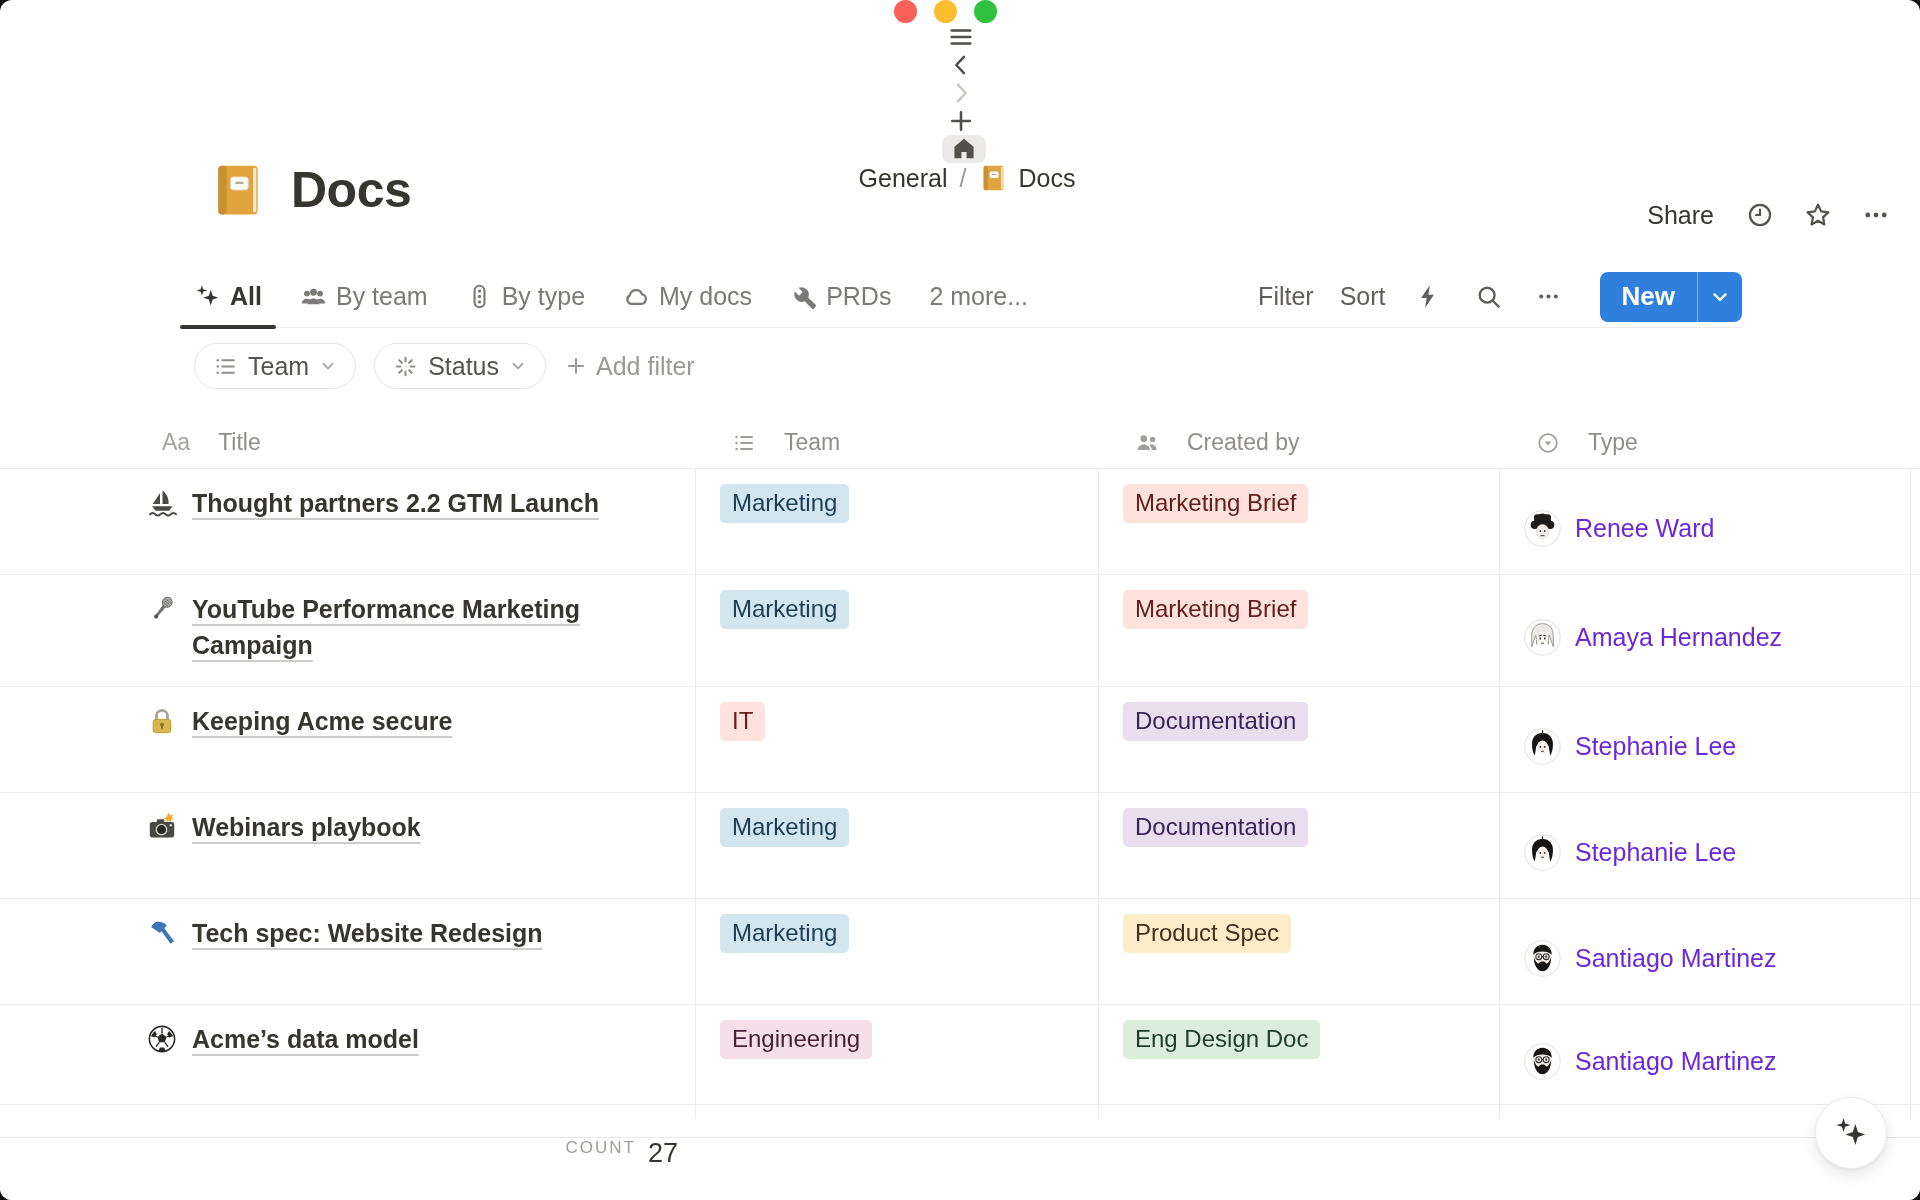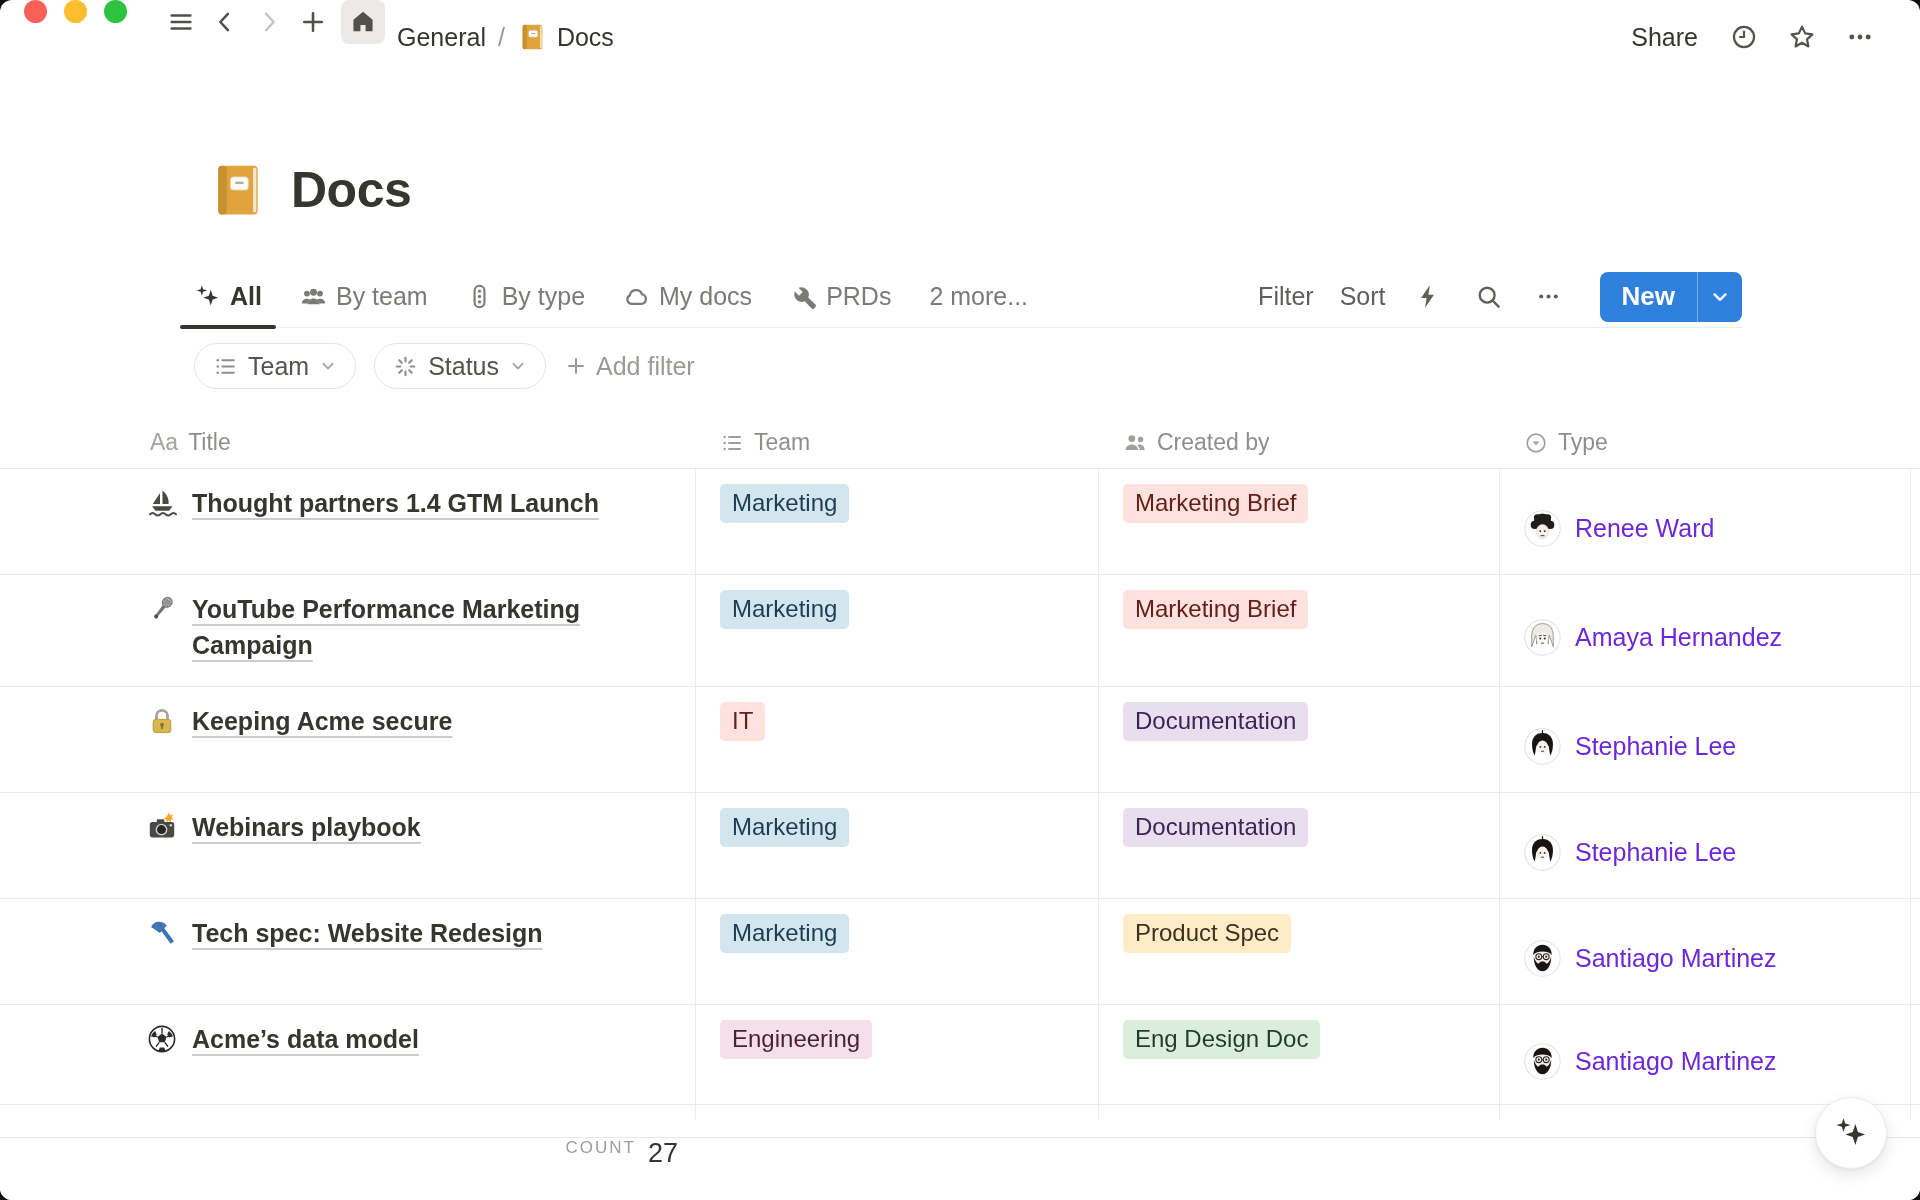--- a/index.html
+++ b/index.html
@@ -1,21 +1,21 @@
 <!DOCTYPE html>
 <html style="--accent: #2f7fdd;"><head>
 <meta charset="utf-8">
 <style>
   * { margin:0; padding:0; box-sizing:border-box; }
   html,body { width:1920px; height:1200px; background:#101010; overflow:hidden;
     font-family:"Liberation Sans","DejaVu Sans",sans-serif; }
   .window { position:absolute; inset:0; background:#fff; border-radius:12px; overflow:hidden; color:#37352f; }
 
   
-  .topbar { height:74px; display:flex; padding:0 38px 0 24px; }
+  .topbar { height:74px; display:flex; align-items:center; padding:0 22px 0 24px;flex-direction:column; }
   .lights { display:flex; gap:17px; margin-right:32px; }
   .light { width:23px; height:23px; border-radius:50%; }
   .light.red{background:#f96157;} .light.yellow{background:#fdbd2e;} .light.green{background:#2ec23e;}
   .tb-ic { width:44px; height:44px; display:flex; align-items:center; justify-content:center; color:#51504b; border-radius:8px; cursor:pointer; }
   .tb-ic svg{ width:28px; height:28px; }
   .tb-ic.disabled{ color:#c8c6c2; }
   .home-chip { background:#ebeae8; margin-left:6px; }
   .crumb { display:flex; align-items:center; gap:10px; margin-left:12px; font-size:25px; color:#37352f; }
   .crumb .sep { color:#9b9a97; margin:0 2px; }
   .crumb-ic svg{ width:30px; height:30px; display:block; }
@@ -51,21 +51,21 @@
   .filter-row { margin-left:194px; margin-top:0; height:76px; display:flex; align-items:center; gap:18px; }
   .fchip { display:flex; align-items:center; gap:10px; height:46px; padding:0 18px; border:1.5px solid #e6e5e3; border-radius:23px; font-size:25px; color:#55534e; cursor:pointer; background:#fff; }
   .fchip .fc-ic { color:#908f8b; display:flex; } .fchip .fc-ic svg{ width:25px; height:25px; }
   .fchip .fc-car { color:#a5a4a0; display:flex; } .fchip .fc-car svg{ width:18px; height:18px; }
   .add-filter { display:flex; align-items:center; gap:8px; font-size:25px; color:#9b9a96; cursor:pointer; }
   .add-filter svg{ width:24px; height:24px; }
 
   
   .grid { display:grid; grid-template-columns:696px 403px 401px 411px 1fr; }
   .thead { margin-top:13px; height:52px; align-items:center; border-bottom:1px solid #e9e9e7; }
-  .hcell { display:flex; align-items:center; gap:10px; font-size:23px; color:#8f8e8a; padding-left:24px; }
+  .hcell { display:flex; align-items:center; gap:28px; font-size:23px; color:#8f8e8a; padding-left:24px;margin-left:12px; }
   .hcell.first { padding-left:150px; }
   .hcell .h-ic { color:#a09f9b; display:flex; } .hcell .h-ic svg{ width:24px; height:24px; }
   .aa { font-size:23px; color:#a5a4a0; }
   .trow { height:106px; }
   .trow.tall { height:112px; } .trow.short { height:100px; }
   .trow { border-bottom:1px solid #ebebe9; cursor:pointer; }
   .trow .cell { border-right:1px solid #ebebe9; padding:15px 16px 0 24px; }
   .trow .cell:last-child { border-right:none; }
   .cell.title-cell { display:flex; align-items:flex-start; gap:14px; padding-left:146px; padding-top:16px; }
   .doc-ic { flex:0 0 auto; width:32px; height:32px; margin-top:2px; }
@@ -355,21 +355,21 @@
   <div class="grid trow">
     <div class="cell title-cell">
       <span class="doc-ic">
           <svg viewBox="0 0 32 32">
             <path d="M14 6v11H6.8Z" fill="#4a4945"></path>
             <path d="M16.5 3.5c5 4 6.6 9.5 6 13.5h-6Z" fill="#4a4945"></path>
             <path d="M6 19.2h20.6l-3.6 4.6H9.6Z" fill="#4a4945"></path>
             <path d="M4 27.2q2.6-2.6 5.2 0t5.2 0 5.2 0 5.2 0 5.2 0" fill="none" stroke="#4a4945" stroke-width="2" stroke-linecap="round"></path>
           </svg>
         </span>
-      <span class="doc-title">Thought partners 1.4 GTM Launch</span>
+      <span class="doc-title">Thought partners 2.2 GTM Launch</span>
     </div>
     <div class="cell"><span class="chip" style="background: rgb(211, 229, 239); color: rgb(28, 61, 82);">Marketing</span></div>
     <div class="cell"><span class="chip" style="background: rgb(255, 226, 221); color: rgb(99, 32, 28);">Marketing Brief</span></div>
     <div class="cell person">
       <span class="avatar">
           <svg viewBox="0 0 36 36">
             <circle cx="18" cy="18" r="17.2" fill="#fff" stroke="#e2e1df" stroke-width="1"></circle>
             <circle cx="18" cy="12" r="8.5" fill="#1f1d1b"></circle>
             <circle cx="10.5" cy="14.5" r="4" fill="#1f1d1b"></circle>
             <circle cx="25.5" cy="14.5" r="4" fill="#1f1d1b"></circle>

